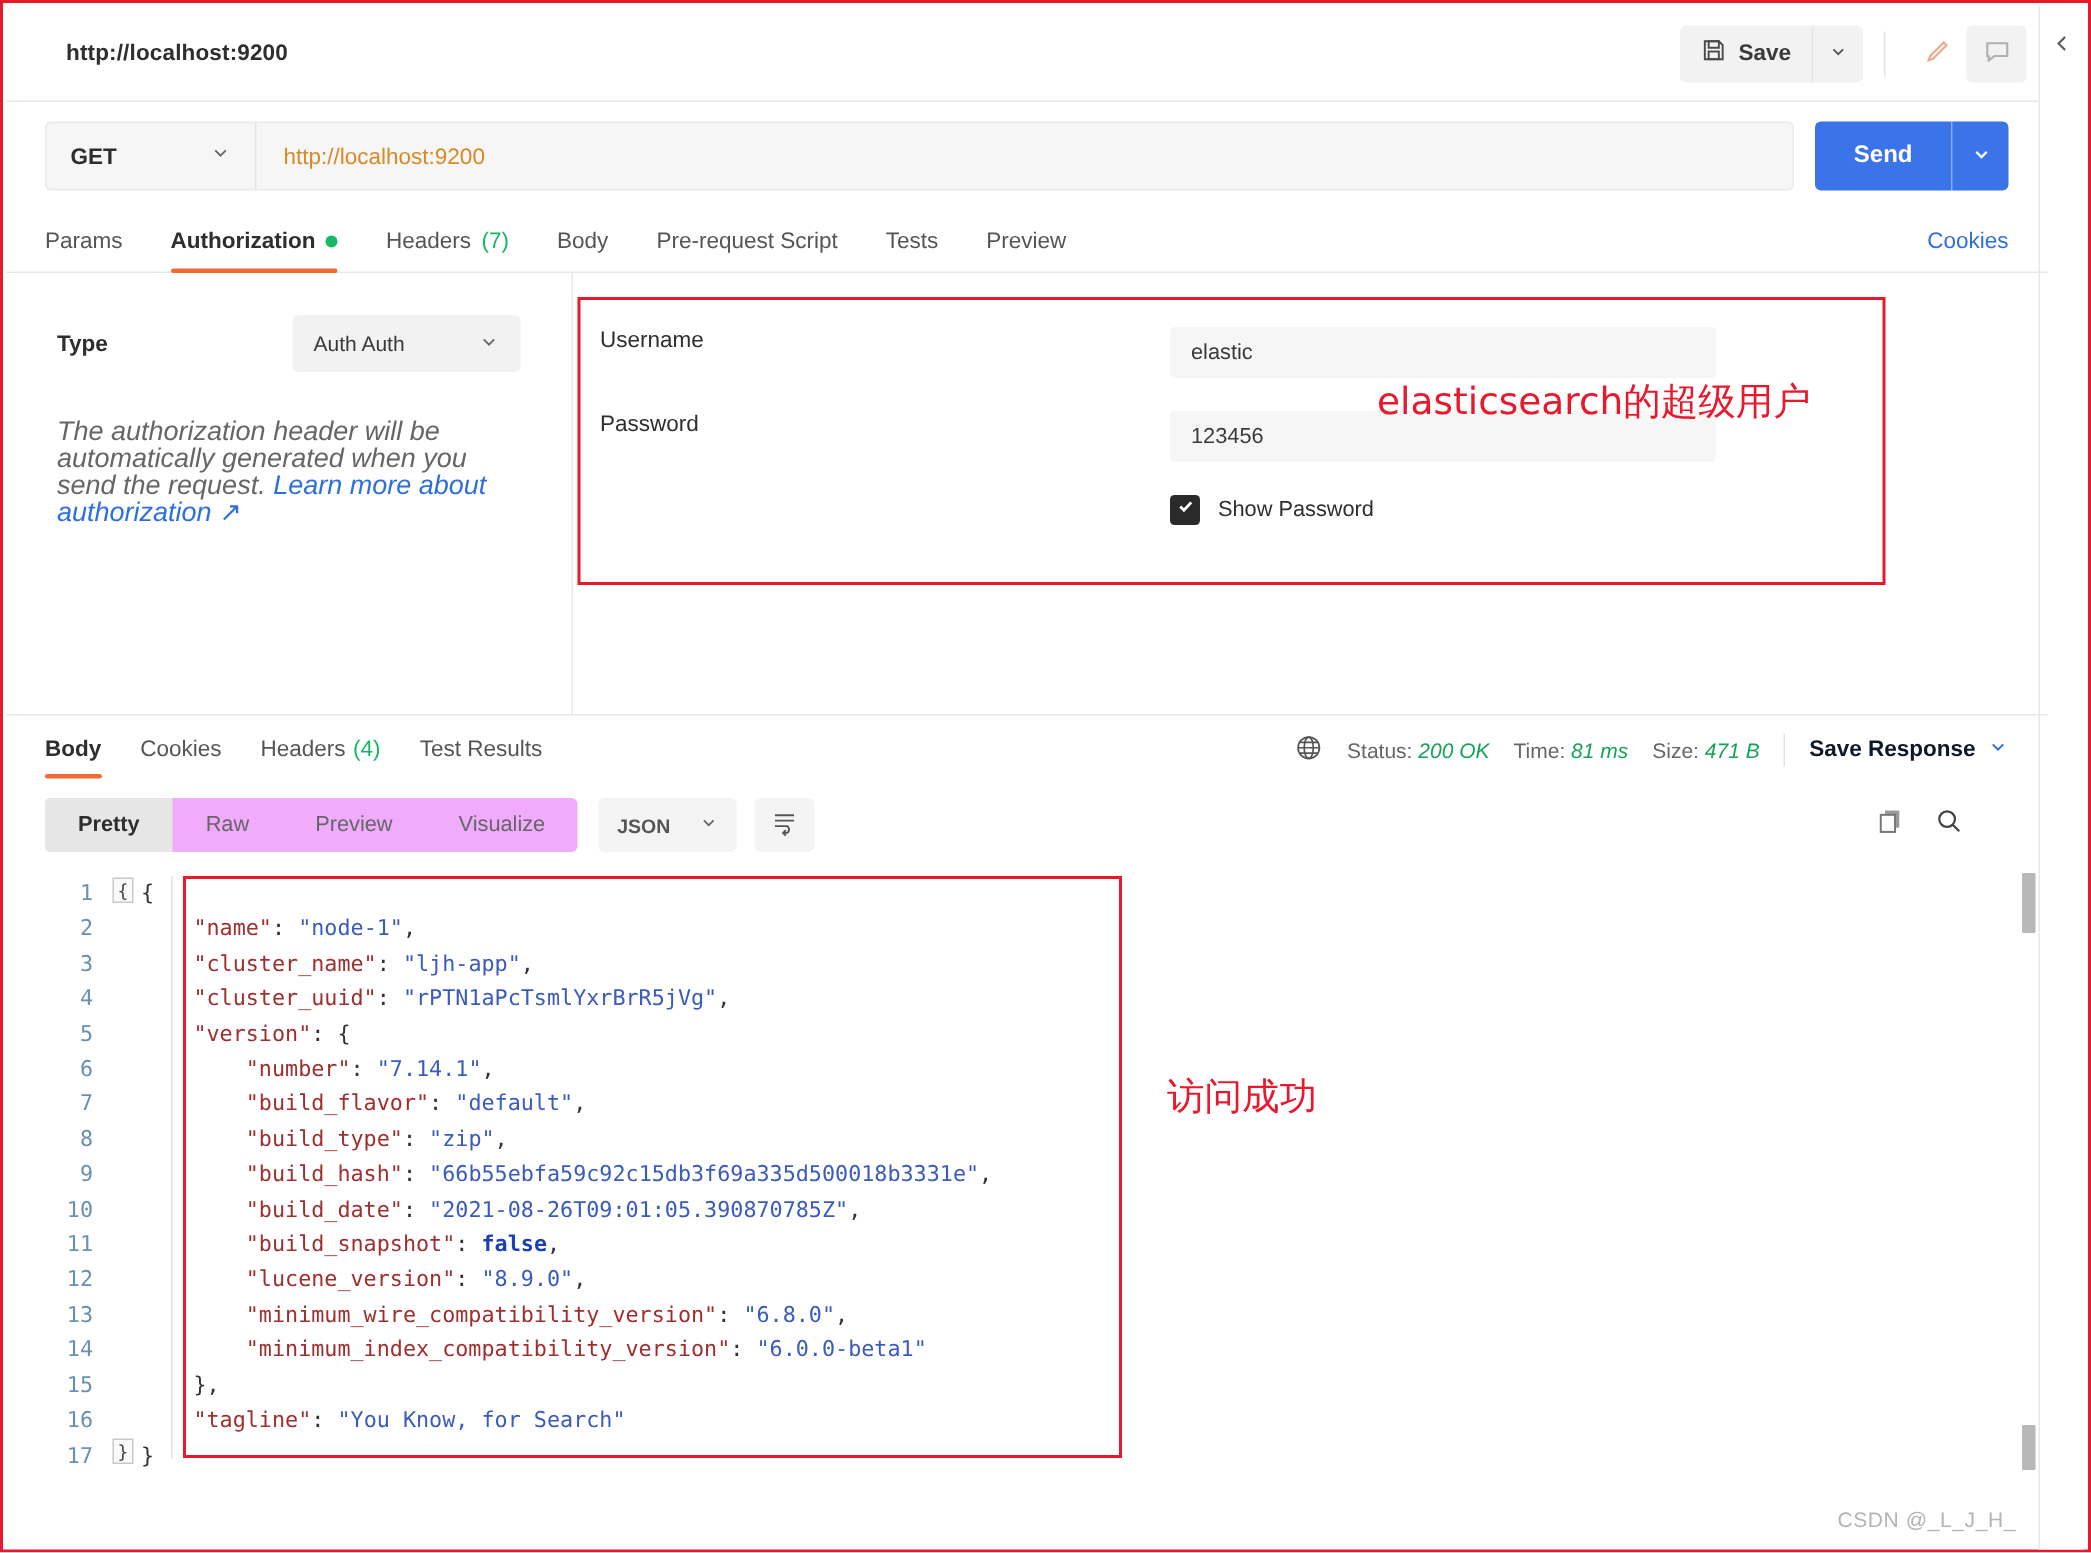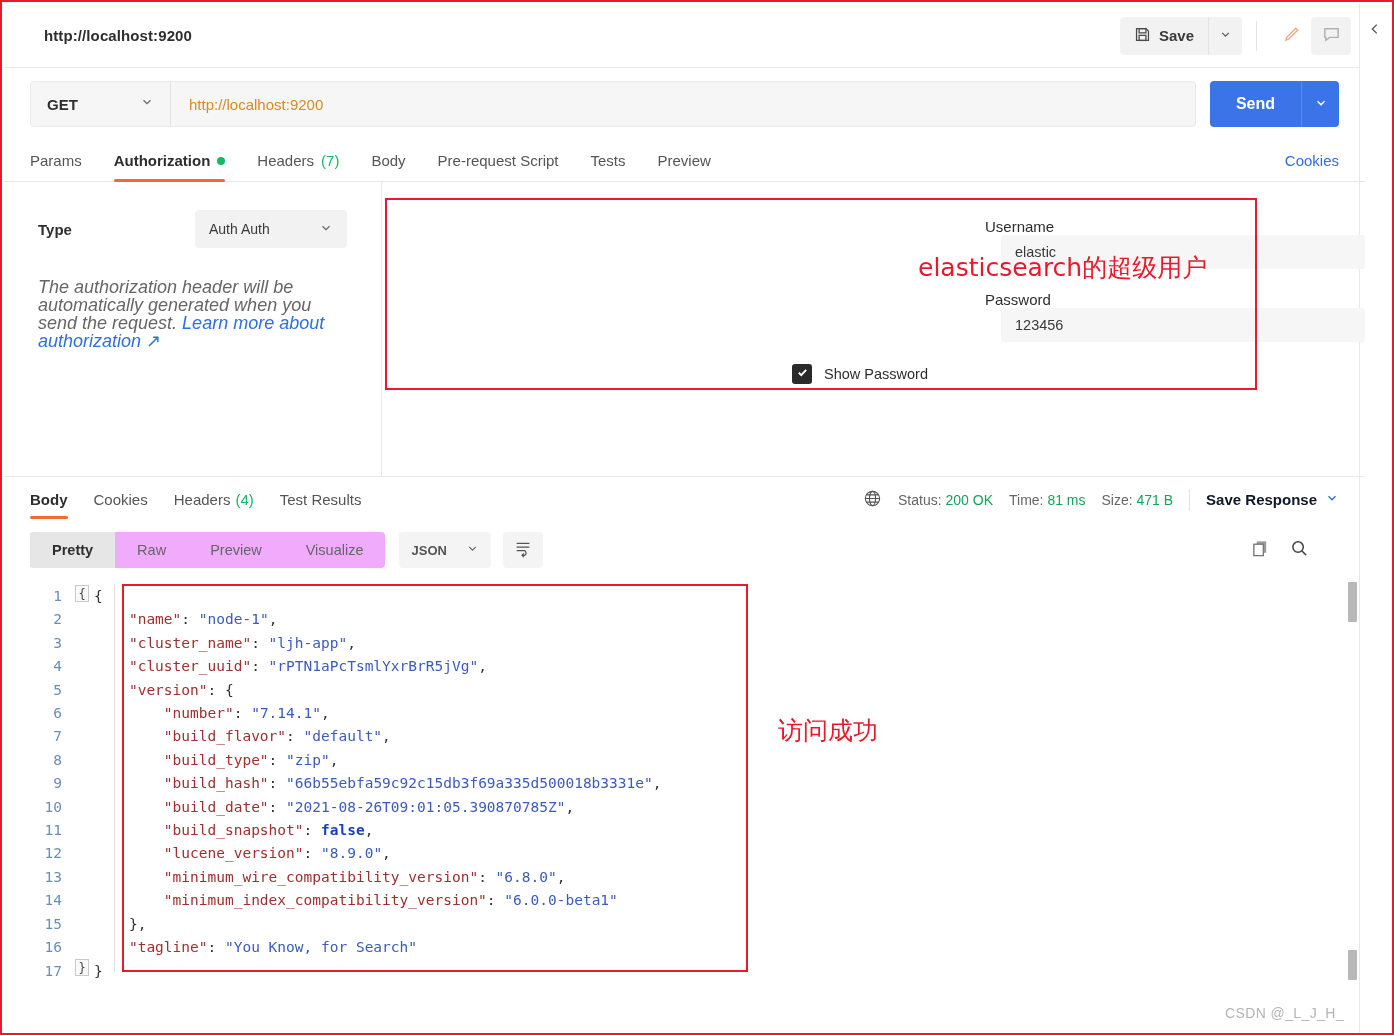--- a/index.html
+++ b/index.html
@@ -114,21 +114,20 @@
   .dot-green { width: 8px; height: 8px; border-radius: 50%; background: #16b866; }
   .count-green { color: #16b866; }
   .cookies-link {
     margin-left: auto; color: #2e6fdf; font-size: 15px; cursor: pointer;
   }
 
   
   .auth-wrap {
     position: absolute; left: 2px; top: 180px; width: 1361px; height: 294px;
     display: flex;
-    gap: 12px;
   }
   .auth-left {
     width: 378px; padding: 28px 34px 0 34px;
     border-right: 1px solid #e8e8e8;
   }
   .auth-type-row { display: flex; align-items: center; }
   .auth-type-label { font-size: 15px; color: #2e2e2e; font-weight: 600; }
   .auth-select {
     margin-left: auto; width: 152px; height: 38px; background: #f2f2f2;
     border-radius: 4px; display: flex; align-items: center;
@@ -136,21 +135,21 @@
   }
   .auth-select span { font-size: 14px; color: #3a3a3a; }
   .auth-desc {
     margin-top: 30px; font-size: 18px; line-height: 18px; color: #666;
     max-width: 320px;
     font-style: italic;
   }
   .auth-desc a { color: #2e6fdf; text-decoration: none; cursor: pointer; }
 
   .auth-right { flex: 1; position: relative; padding: 36px 0 0 18px; }
-  .field-row { display: flex; align-items: flex-end; margin-bottom: 22px; flex-direction: column; }
+  .field-row { display: flex; align-items: flex-start; margin-bottom: 22px; }
   .field-label { width: 380px; font-size: 15px; color: #2e2e2e; }
   .field-input {
     width: 364px; height: 34px; background: #f6f6f6; border: none;
     border-radius: 3px; padding: 0 14px; font-size: 14.5px; color: #3a3a3a;
     font-family: inherit; outline: none;
   }
   .showpw-row { display: flex; align-items: center; margin-left: 380px; gap: 12px; }
   .cbox {
     width: 20px; height: 20px; background: #2a2a2a; border-radius: 3px;
     display: flex; align-items: center; justify-content: center; cursor: pointer;
@@ -182,21 +181,21 @@
   }
   .resp-tab.active { color: #2e2e2e; font-weight: 600; }
   .resp-tab.active::after {
     content: ""; position: absolute; left: 0; right: 0; bottom: 4px;
     height: 3px; background: #ef6b33; border-radius: 2px;
   }
   .resp-meta {
     margin-left: auto; display: flex; align-items: center; gap: 16px;
     font-size: 14px; color: #666;
   }
-  .meta-val { color: #16a359; }
+  .meta-val { color: #16a359; font-style: italic; }
   .meta-sep { width: 1px; height: 22px; background: #e2e2e2; }
   .save-resp { color: #0f172a; font-weight: 700; font-size: 15px; cursor: pointer; }
 
   .resp-toolbar {
     position: absolute; left: 2px; top: 520px; width: 1361px; height: 56px;
     display: flex; align-items: center; padding: 0 26px;
   }
   .seg {
     display: flex; background: #f0abfc; border-radius: 4px; overflow: hidden;
     height: 36px;

